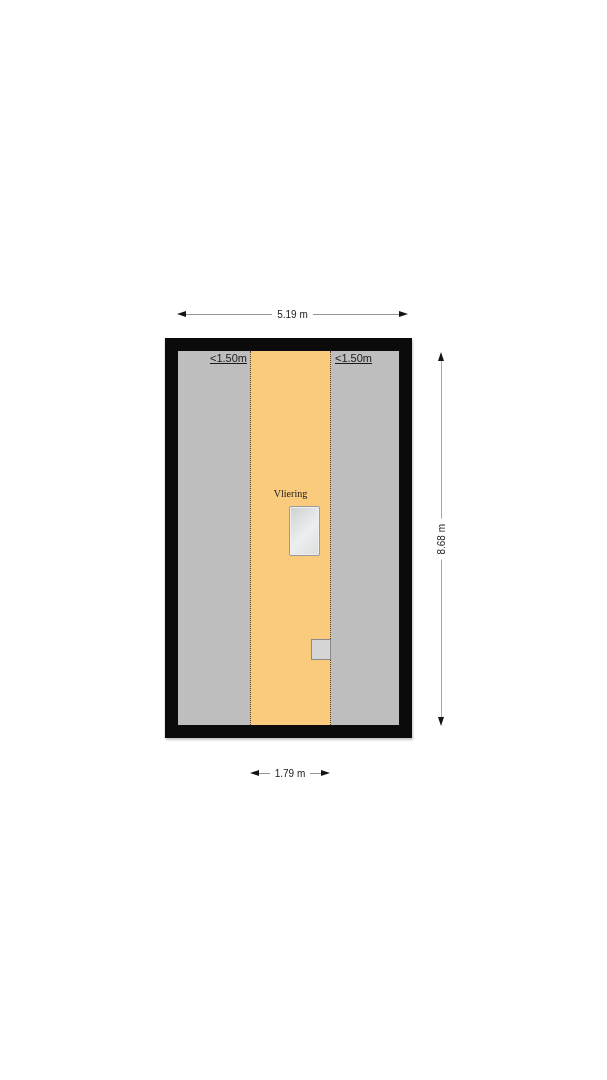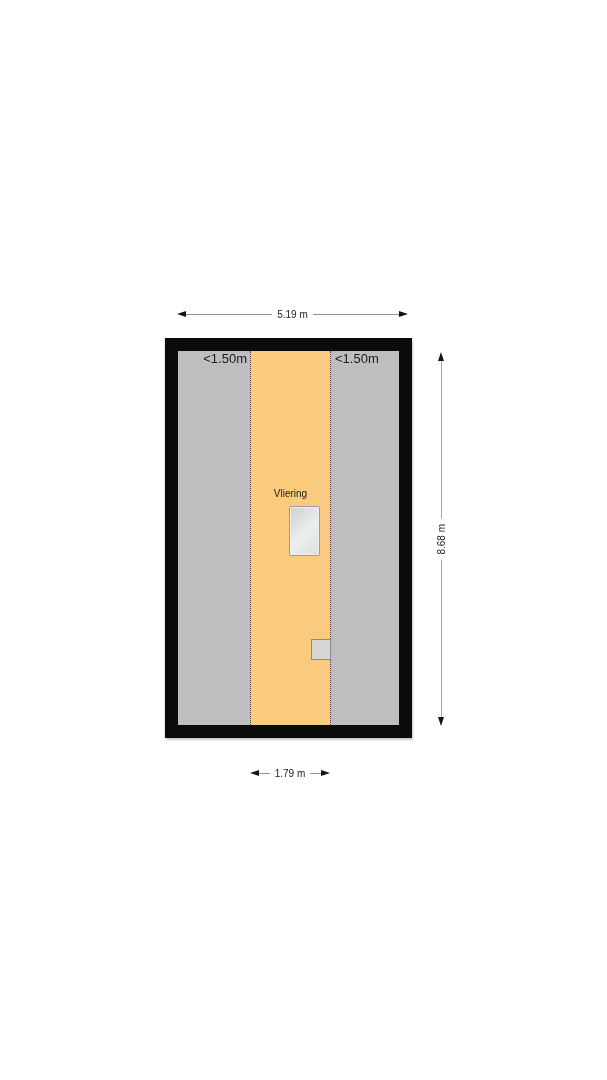--- a/index.html
+++ b/index.html
@@ -109,34 +109,36 @@
     left: 72px; top: 0; bottom: 0;
     width: 81px;
     box-sizing: border-box;
     background: #facb7d;
     border-left: 1px dotted #3c3c3c;
     border-right: 1px dotted #3c3c3c;
   }
   .zone-label {
     position: absolute;
     top: 2px;
-    font-size: 13px;
+    font-size: 11px;
     line-height: 11px;
     color: #1a1a1a;
     white-space: nowrap;
+    text-decoration: underline;
   }
   .zone-label-left  { left: 0; width: 69px; text-align: right; }
   .zone-label-right { left: 157px; }
   .room-label {
     position: absolute;
     top: 137px; left: 0;
     width: 100%;
     text-align: center;
     font-size: 10px;
     color: #1a1a1a;
+    font-family: Liberation Serif, serif;
   }
   .skylight {
     position: absolute;
     left: 111px; top: 155px;
     width: 29px; height: 48px;
     background: linear-gradient(135deg, #cfcfcf 0%, #eceff0 55%, #dcdcdc 100%);
     border: 1px solid #9a9a9a;
     border-radius: 2px;
     box-shadow: inset 0 0 0 1px #f0f0f0;
   }

